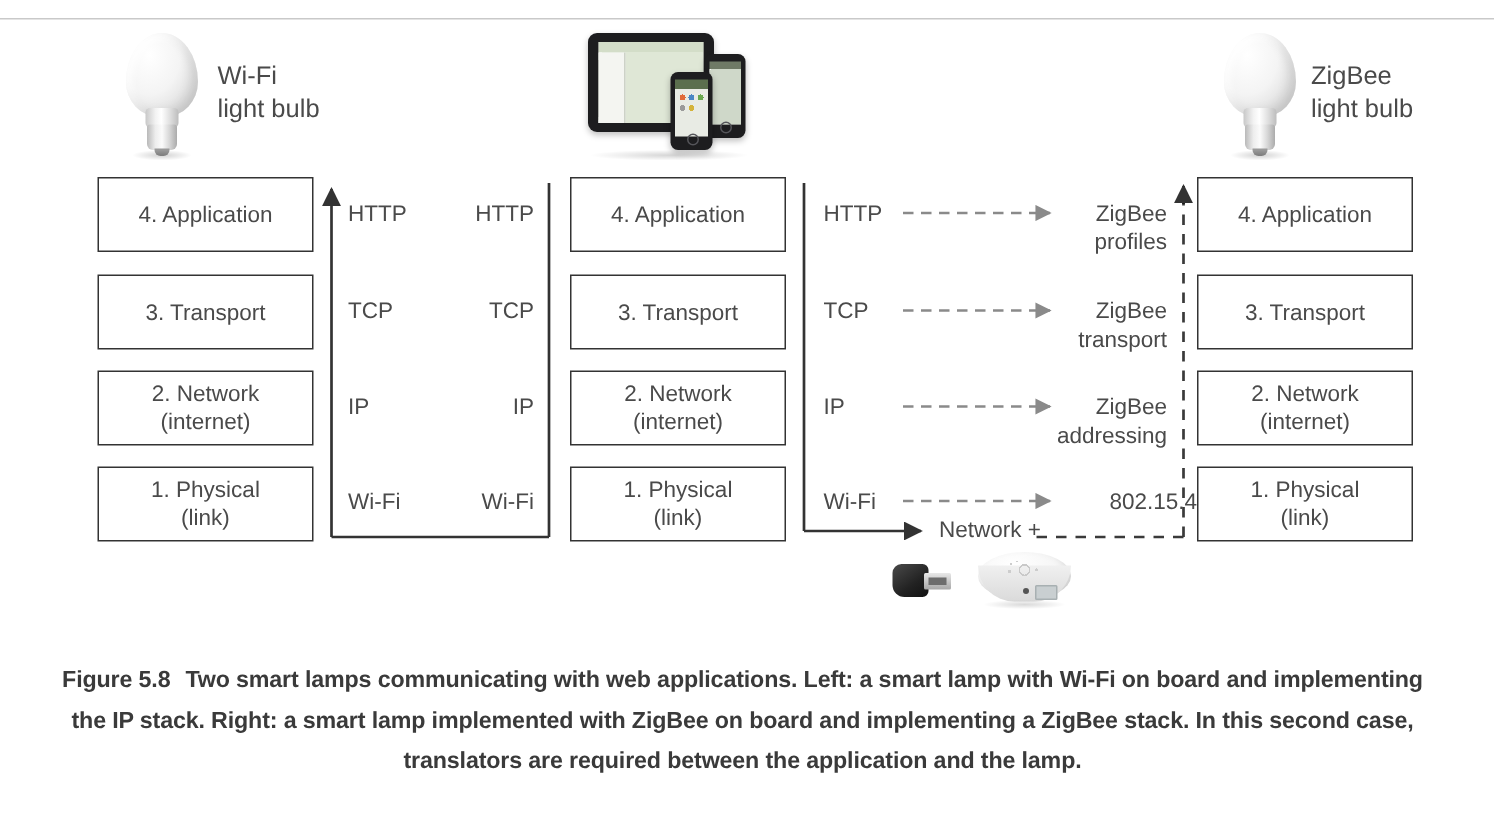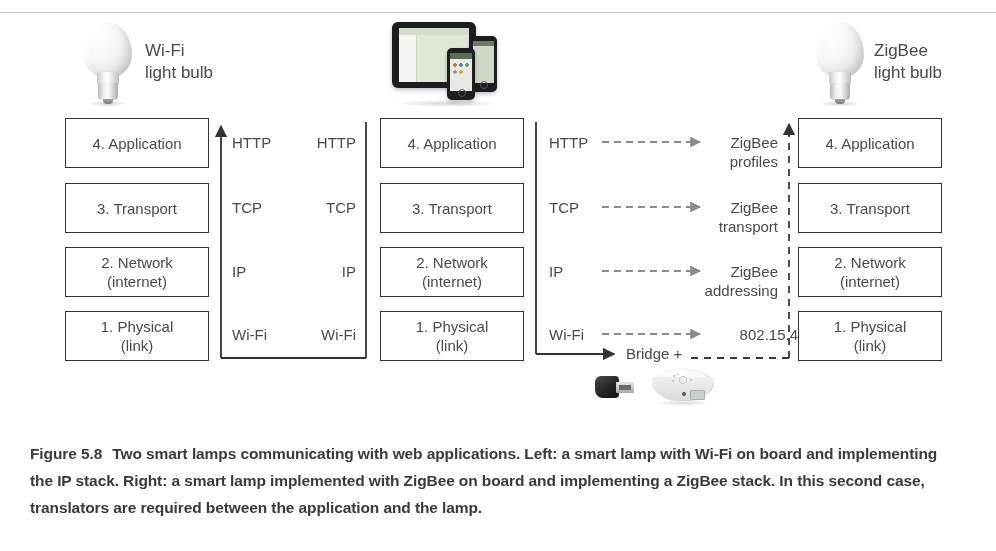--- a/index.html
+++ b/index.html
@@ -247,20 +247,21 @@
   .caption {
     position: absolute;
     left: 30px;
     top: 440px;
     width: 930px;
     font-size: 15.5px;
     line-height: 27px;
     font-weight: bold;
     color: #3a3a3a;
     letter-spacing: -0.1px;
+    text-align: center;
   }
   .caption .fignum { margin-right: 10px; }
 </style>
 </head>
 <body>
 
 <div class="top-rule"></div>
 
 <div class="bulb" style="left:80px; top:22px;">
   <div class="glass"></div>
@@ -363,21 +364,21 @@
 <div class="proto right-align" style="left:266px; top:133px; width:90px;">HTTP</div>
 <div class="proto right-align" style="left:266px; top:198px; width:90px;">TCP</div>
 <div class="proto right-align" style="left:266px; top:262px; width:90px;">IP</div>
 <div class="proto right-align" style="left:266px; top:325px; width:90px;">Wi-Fi</div>
 
 <div class="proto" style="left:549px; top:133px;">HTTP</div>
 <div class="proto" style="left:549px; top:198px;">TCP</div>
 <div class="proto" style="left:549px; top:262px;">IP</div>
 <div class="proto" style="left:549px; top:325px;">Wi-Fi</div>
 
-<div class="proto" style="left:626px; top:344px;">Bridge +</div>
+<div class="proto" style="left:626px; top:344px;">Network +</div>
 
 <div class="proto right-align" style="left:700px; top:133px; width:78px;">ZigBee
 profiles</div>
 <div class="proto right-align" style="left:700px; top:198px; width:78px;">ZigBee
 transport</div>
 <div class="proto right-align" style="left:700px; top:262px; width:78px;">ZigBee
 addressing</div>
 <div class="proto right-align" style="left:720px; top:325px; width:78px;">802.15.4</div>
 
 <div class="dongle" style="left:595px; top:372px;">

